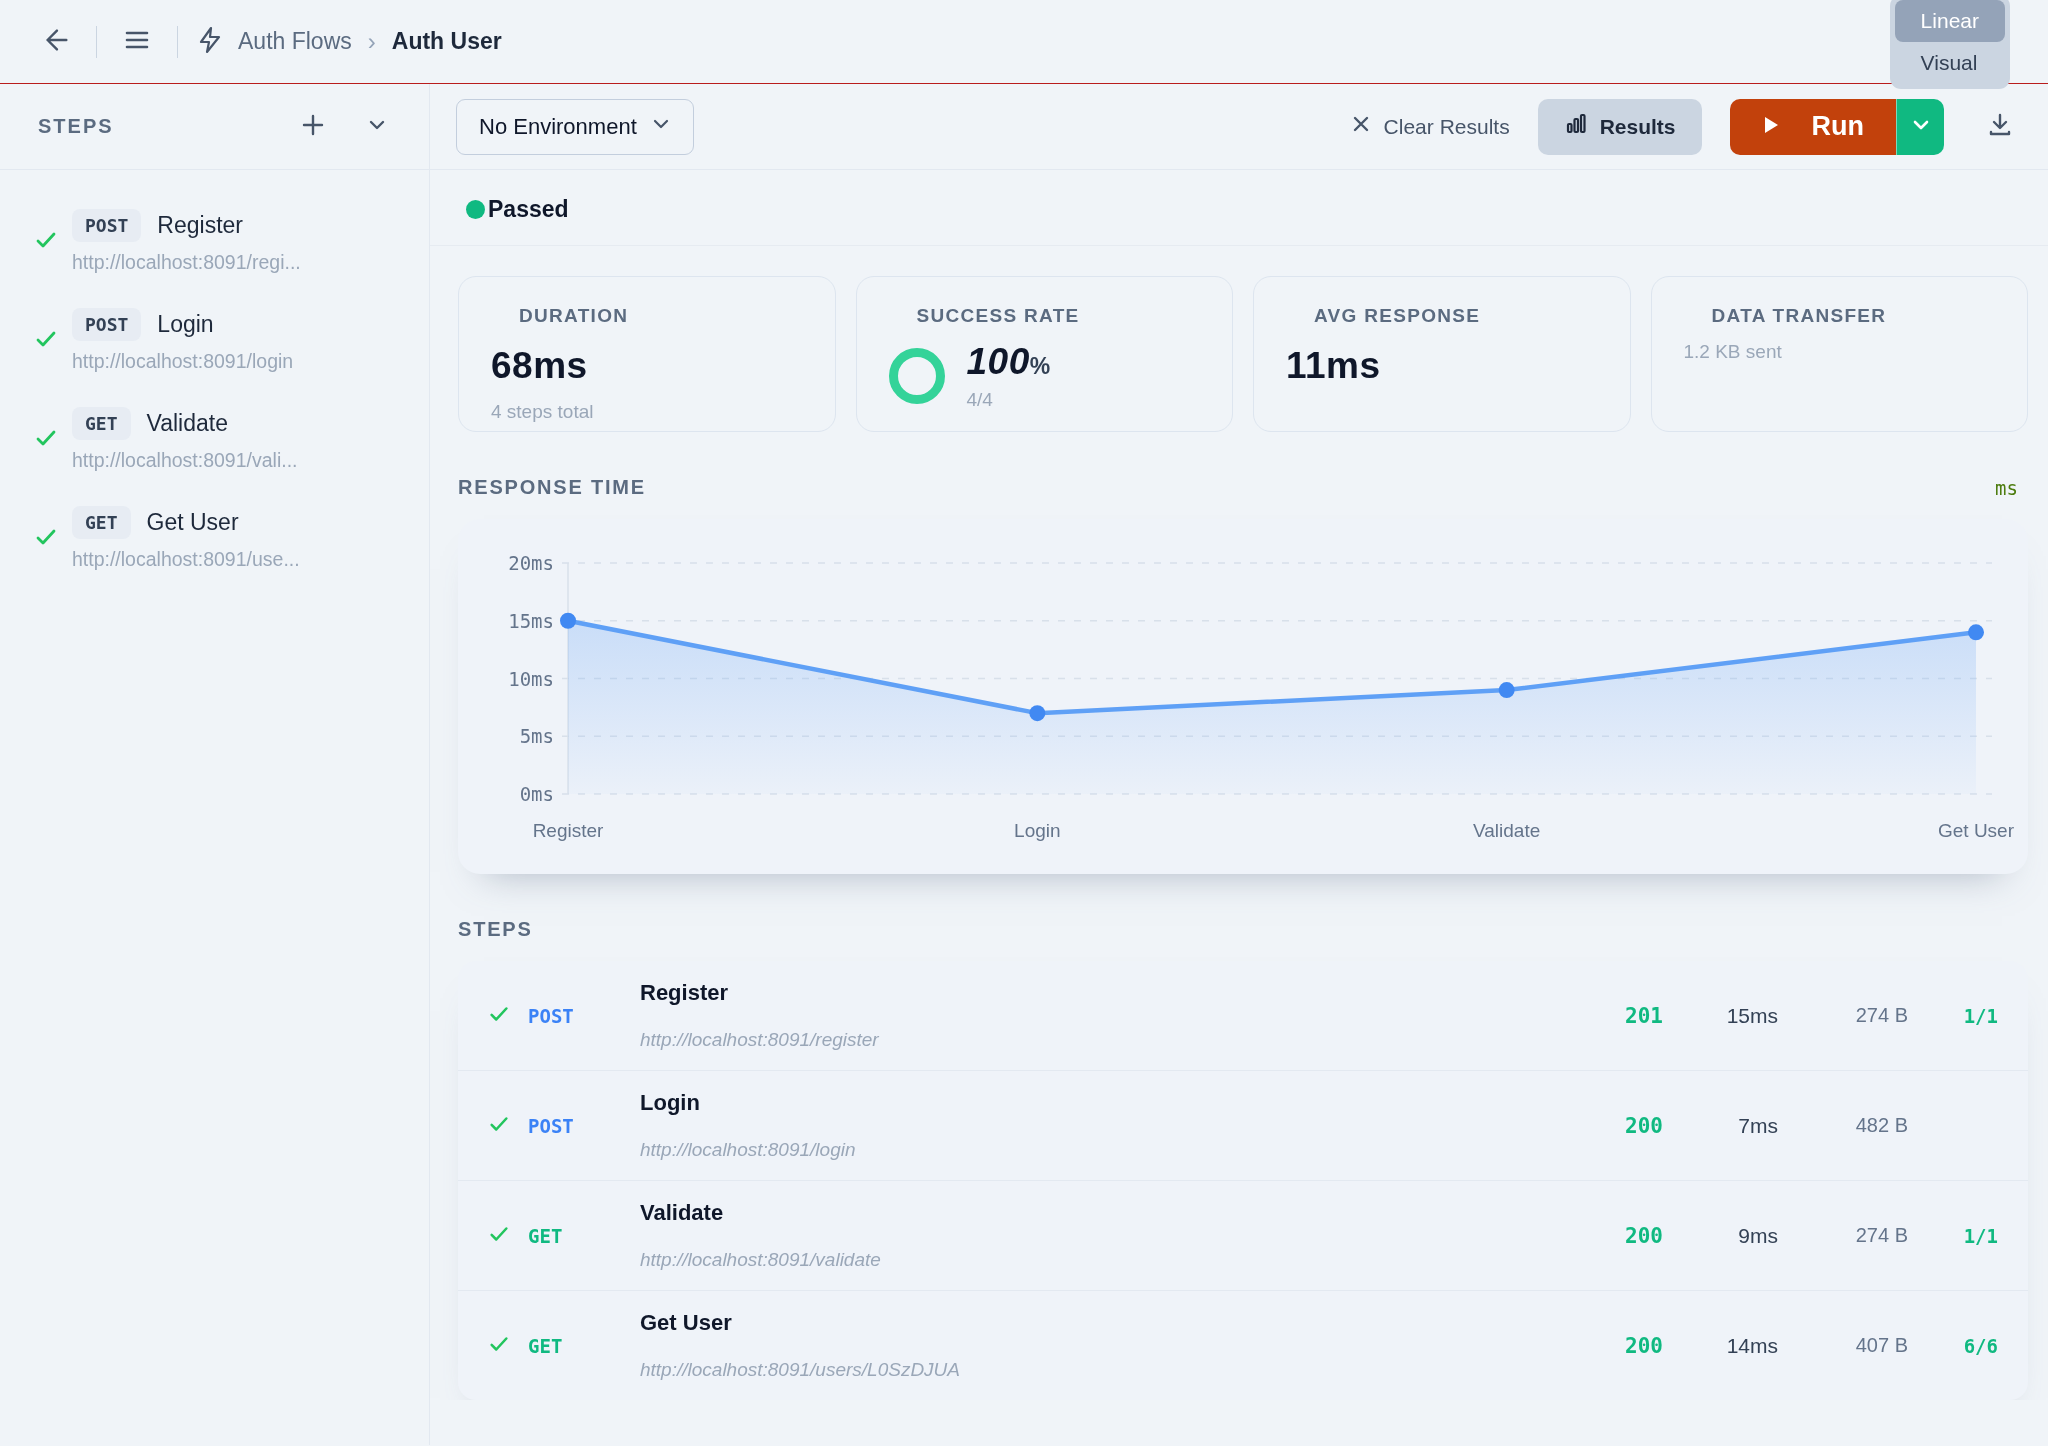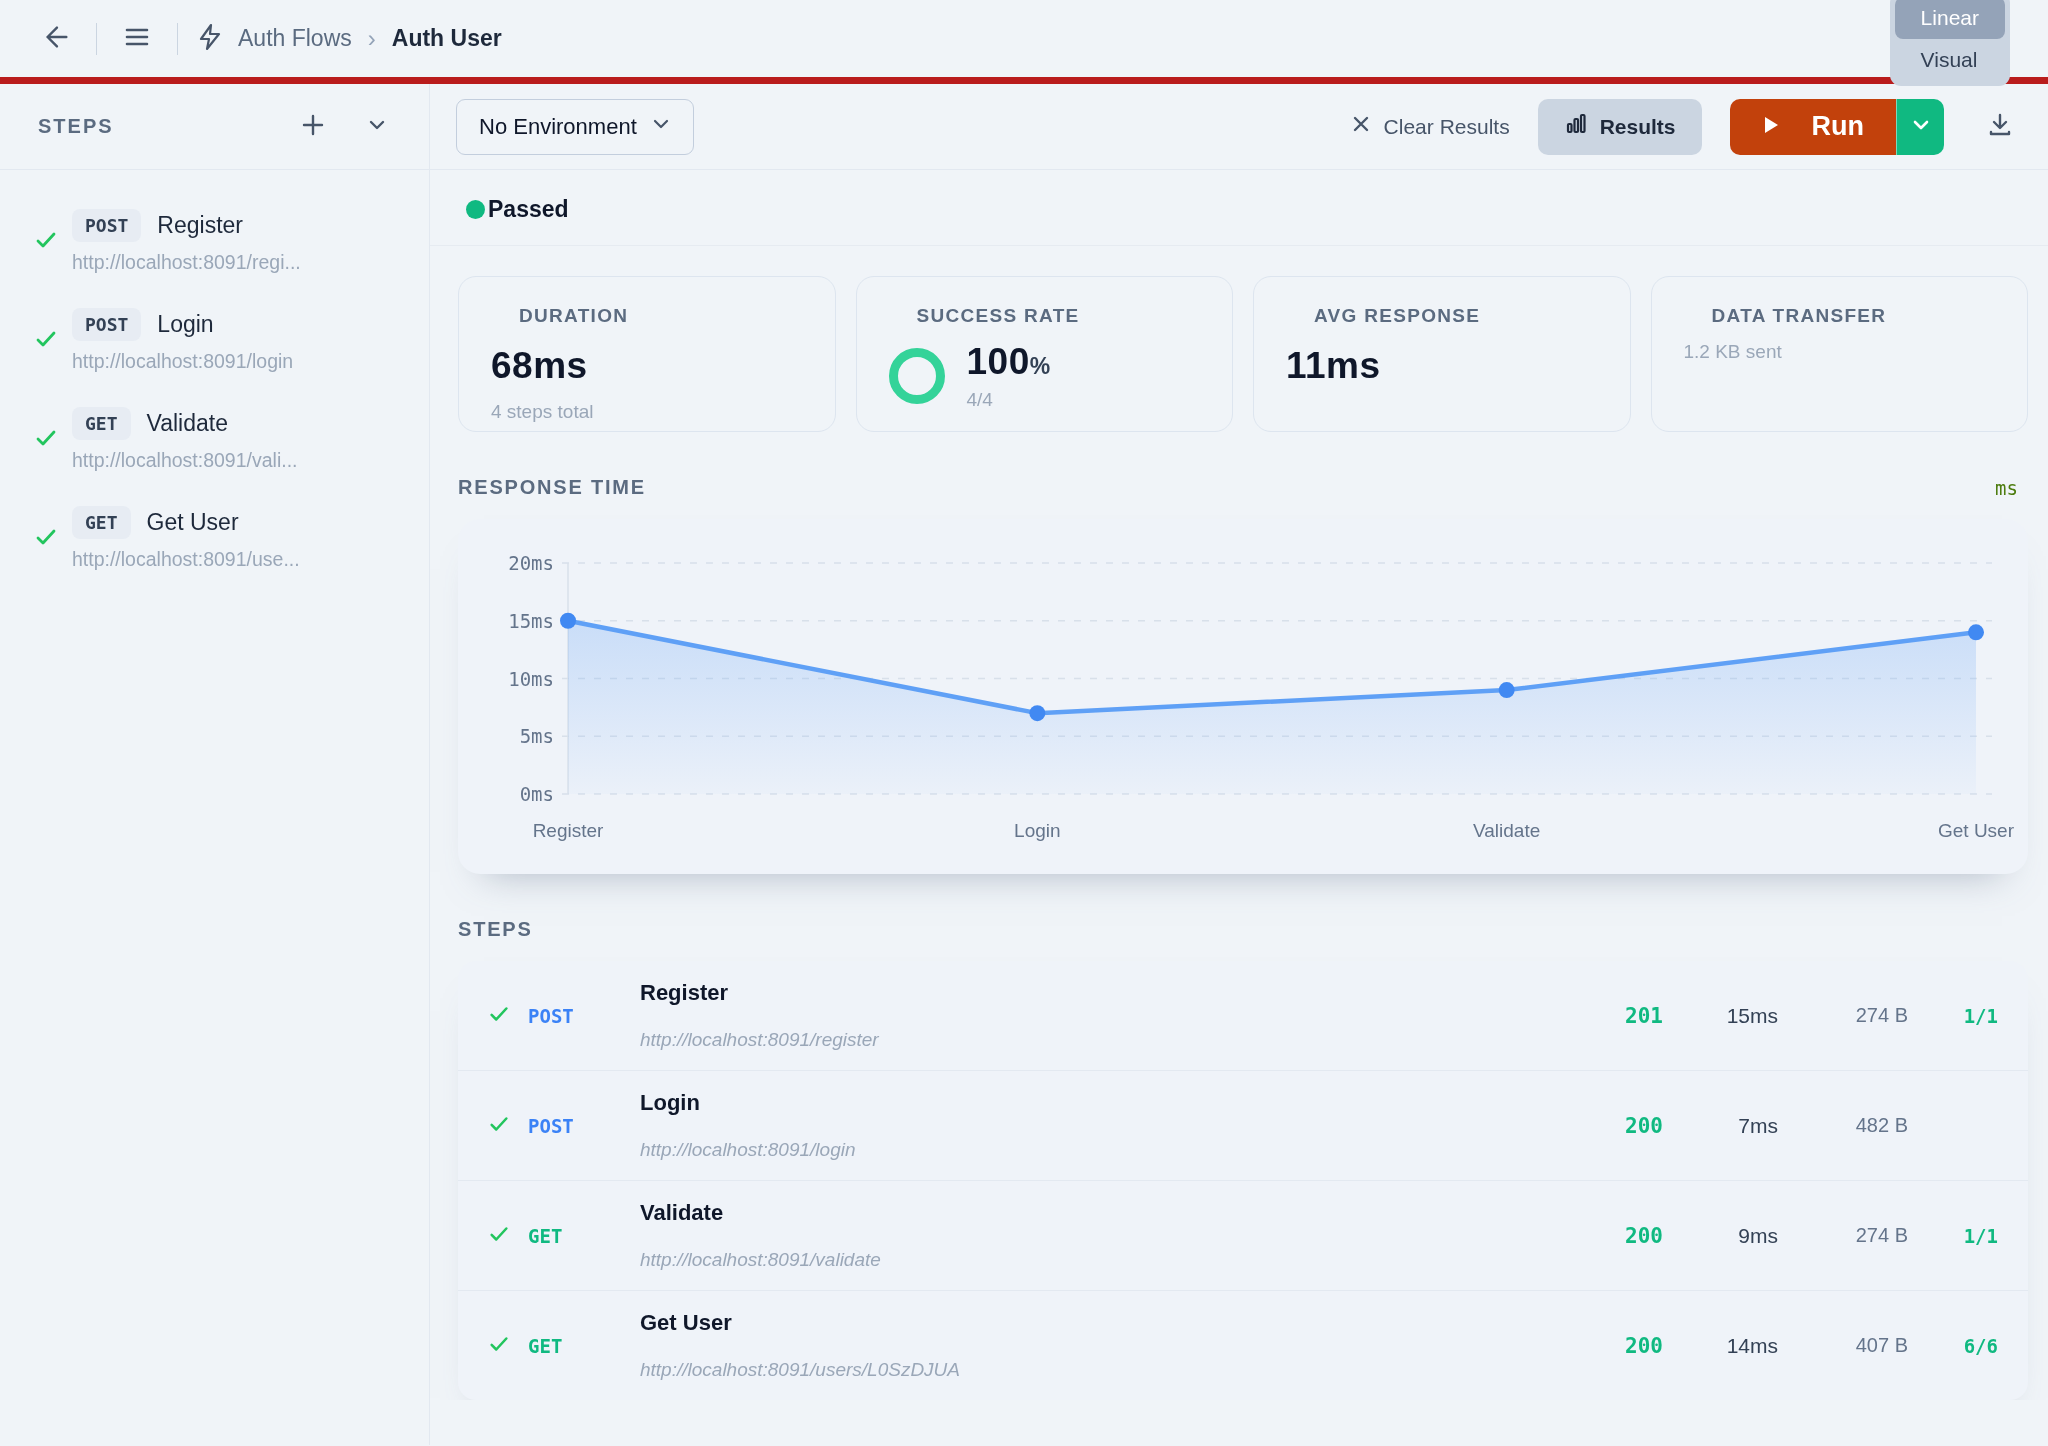--- a/index.html
+++ b/index.html
@@ -2,21 +2,21 @@
 <html><head>
 <meta charset="utf-8">
 <style>
   * { margin:0; padding:0; box-sizing:border-box; }
   html,body { width:2048px; height:1446px; overflow:hidden; }
   body { background:#f0f4f8; font-family:"Liberation Sans", sans-serif; color:#1e293b; }
   .mono { font-family:"DejaVu Sans Mono", monospace; }
 
   
   .app-header { height:84px; display:flex; align-items:center; justify-content:space-between;
-    padding:0 38px 0 34px; border-bottom:7px solid #b91c1c; background:#f0f4f8; }
+    padding:0 38px 0 34px; border-bottom:1px solid #b91c1c; background:#f0f4f8; }
   .hdr-left { display:flex; align-items:center; }
   .icon-btn { display:flex; align-items:center; justify-content:center; width:44px; height:44px; cursor:pointer; }
   .icon-btn svg { stroke:#475569; }
   .hdr-divider { width:1px; height:32px; background:#cbd5e1; margin:0 18px; }
   .breadcrumb { display:flex; align-items:center; gap:14px; }
   .crumb-parent { font-size:23px; color:#5b6b80; }
   .crumb-sep { font-size:24px; color:#94a3b8; padding:0 2px; }
   .crumb-current { font-size:23px; font-weight:700; color:#1e293b; }
   .zap { stroke:#475569; }
 
@@ -298,21 +298,21 @@
         <div class="metric-card">
           <div class="metric-label">DURATION</div>
           <div class="metric-value">68ms</div>
           <div class="metric-sub">4 steps total</div>
         </div>
         <div class="metric-card">
           <div class="metric-label">SUCCESS RATE</div>
           <div class="sr-row">
             <div class="sr-ring"></div>
             <div>
-              <span class="metric-value" style="margin-top:16px;">100</span><span class="metric-unit">%</span>
+              <span class="metric-value" style="margin-top:16px;font-style:italic;">100</span><span class="metric-unit">%</span>
               <div class="metric-sub" style="margin-top:6px;">4/4</div>
             </div>
           </div>
         </div>
         <div class="metric-card">
           <div class="metric-label">AVG RESPONSE</div>
           <div class="metric-value">11ms</div>
         </div>
         <div class="metric-card">
           <div class="metric-label">DATA TRANSFER</div>

